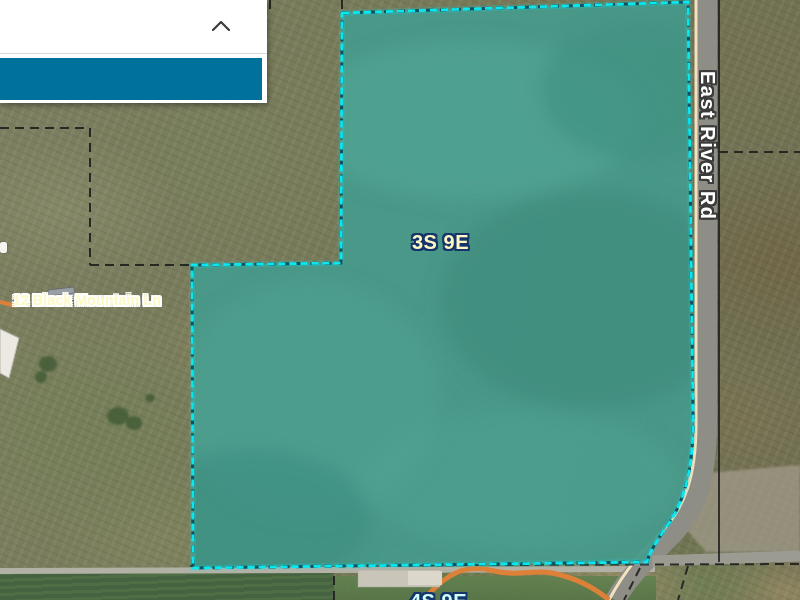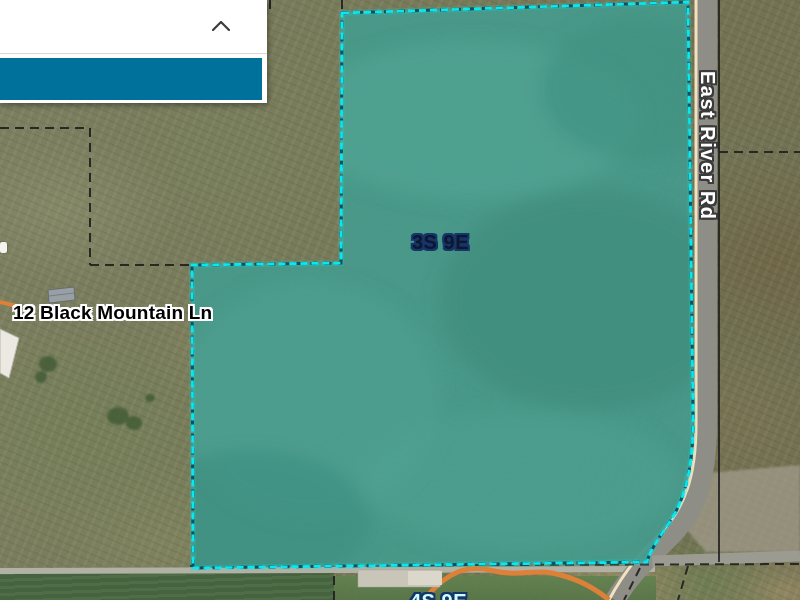--- a/index.html
+++ b/index.html
@@ -38,31 +38,31 @@
     background:repeating-linear-gradient(178deg,#4f6e46 0 3px,#456340 3px 7px);
   }
   #field-strip-green{
     position:absolute;left:334px;top:576px;width:322px;height:24px;
     background:linear-gradient(180deg,#61814f,#567547);opacity:.9;
   }
   #map-svg{position:absolute;left:0;top:0;}
   
   .maplabel{position:absolute;white-space:nowrap;font-weight:bold;pointer-events:none;}
   #township-label{
-    left:412px;top:231px;font-size:20px;color:#0f172a;letter-spacing:.5px;
+    left:412px;top:231px;font-size:20px;color:#fef9c3;letter-spacing:.5px;
     text-shadow:-2px -2px 0 #15356b,2px -2px 0 #15356b,-2px 2px 0 #15356b,2px 2px 0 #15356b,
       0 -2px 0 #15356b,0 2px 0 #15356b,-2px 0 0 #15356b,2px 0 0 #15356b;
   }
   #township-south-label{
     left:410px;top:590px;font-size:20px;color:#cdfef8;letter-spacing:.5px;
     text-shadow:-2px -2px 0 #15356b,2px -2px 0 #15356b,-2px 2px 0 #15356b,2px 2px 0 #15356b,
       0 -2px 0 #15356b,0 2px 0 #15356b,-2px 0 0 #15356b,2px 0 0 #15356b;
   }
   #address-label{
-    left:13px;top:302px;font-size:19px;color:#000000;letter-spacing:.2px;
+    left:13px;top:292px;font-size:14px;color:#fef9c3;letter-spacing:.2px;
     text-shadow:-2px -2px 0 #fff,2px -2px 0 #fff,-2px 2px 0 #fff,2px 2px 0 #fff,
       0 -2px 0 #fff,0 2px 0 #fff,-2px 0 0 #fff,2px 0 0 #fff;
   }
   #road-label{
     left:719px;top:71px;width:158px;height:23px;font-size:20px;color:#fff;letter-spacing:1.5px;
     transform:rotate(90deg);transform-origin:0 0;
     text-shadow:-2px -2px 0 #3b3b3b,2px -2px 0 #3b3b3b,-2px 2px 0 #3b3b3b,2px 2px 0 #3b3b3b,
       0 -2px 0 #3b3b3b,0 2px 0 #3b3b3b,-2px 0 0 #3b3b3b,2px 0 0 #3b3b3b;
   }
   #label-fragment{

